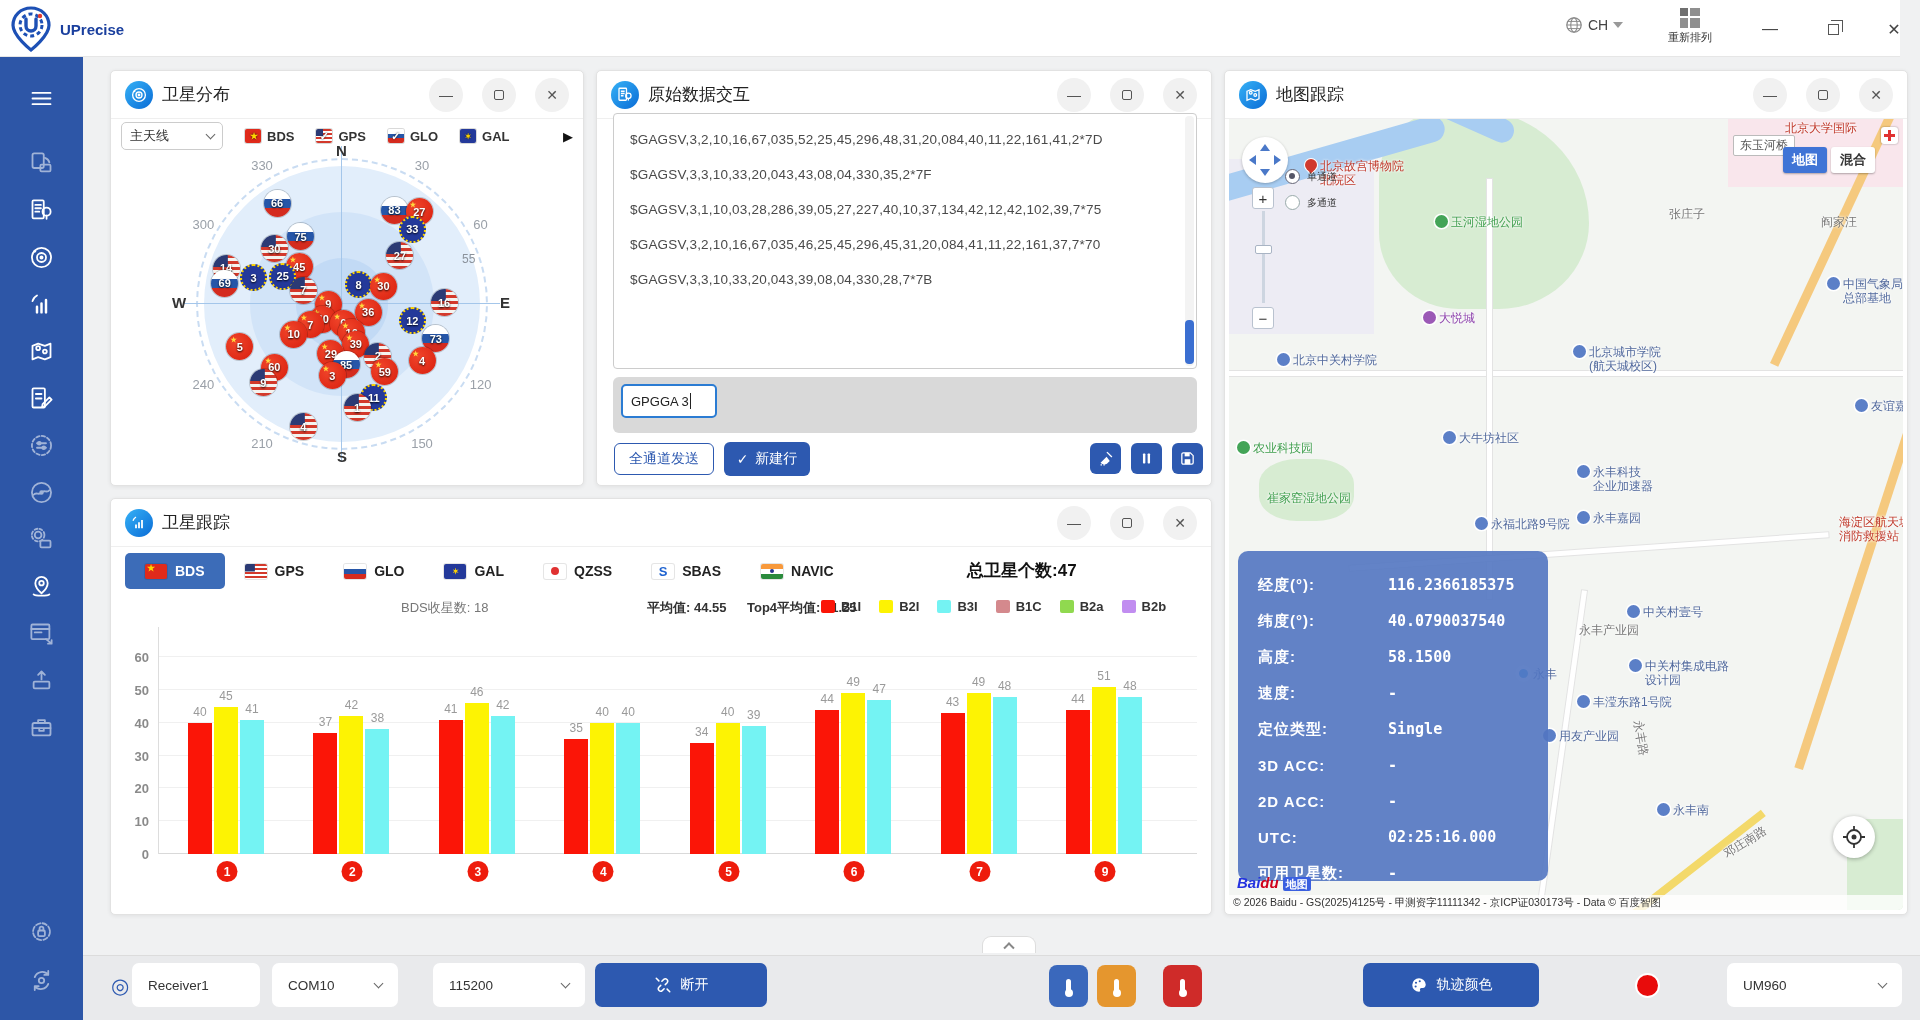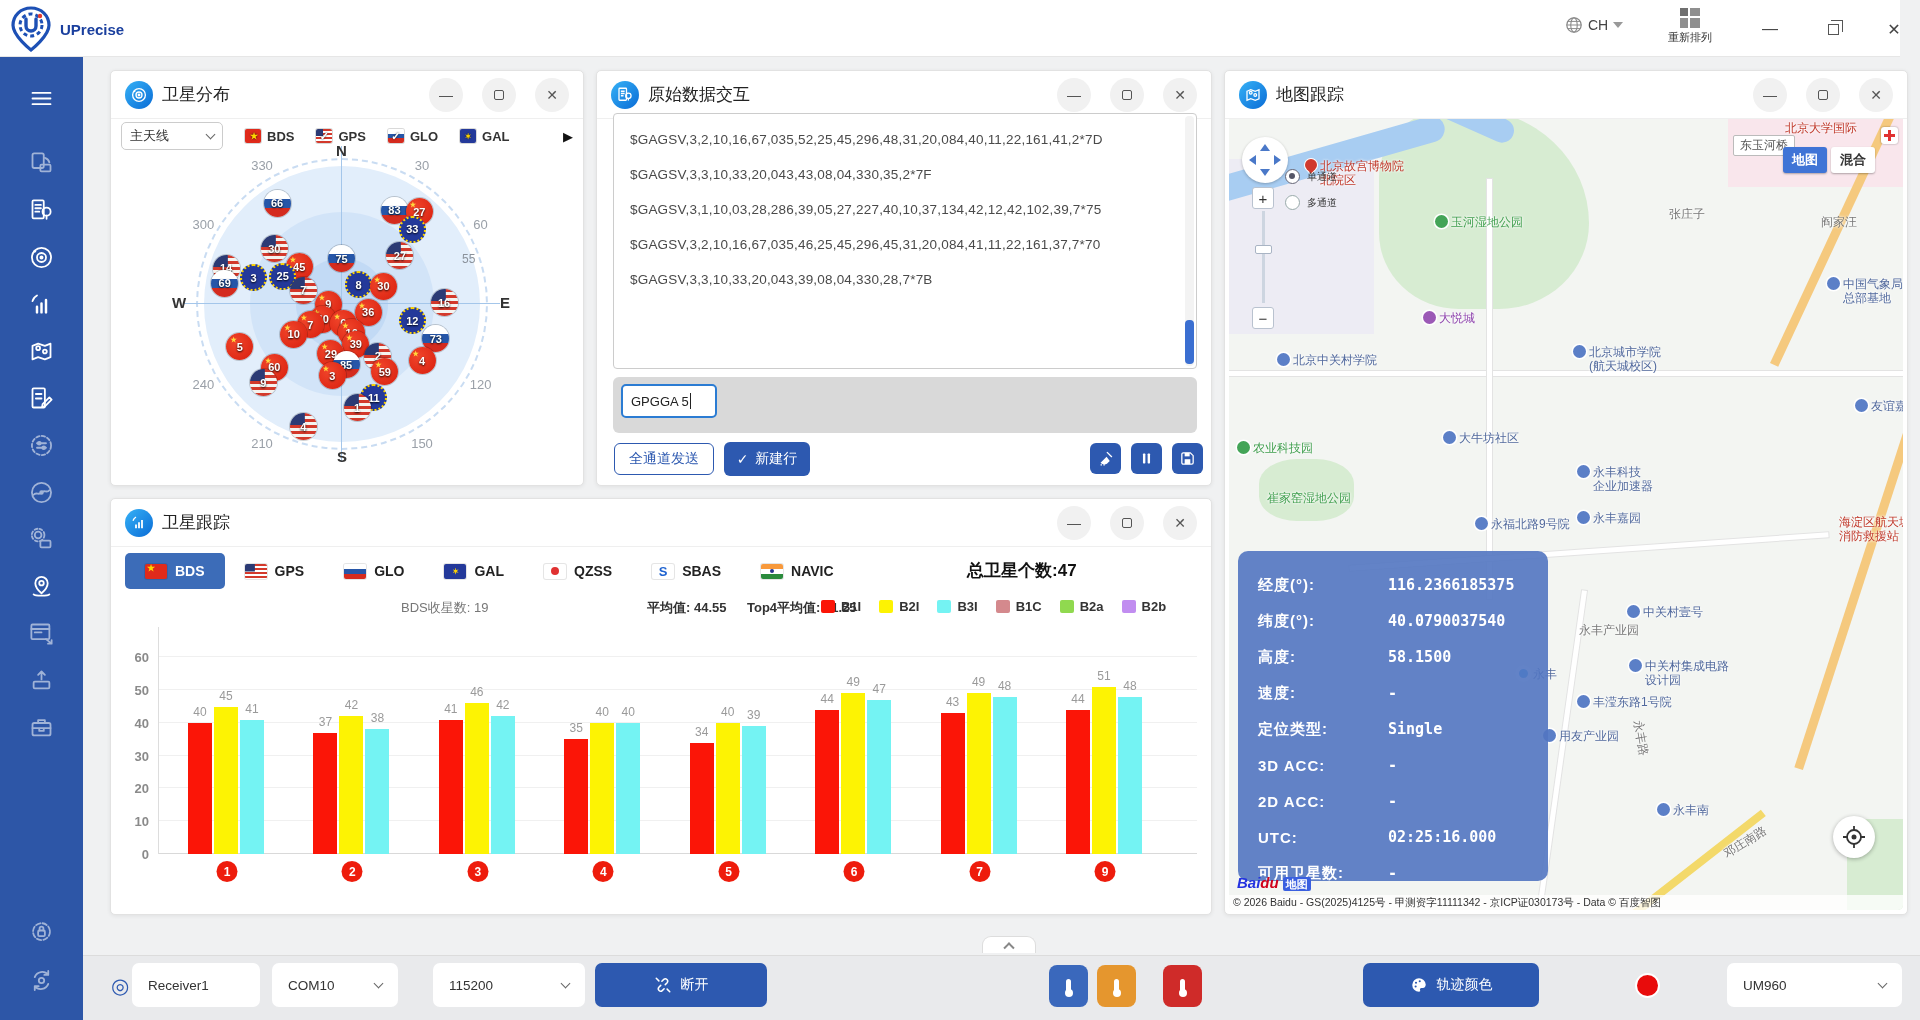--- a/index.html
+++ b/index.html
@@ -373,21 +373,21 @@
       </div>
       <div class="sat bds" style="left: 201.78px; top: 32.04px;">
         <span>27</span>
       </div>
       <div class="sat gal" style="left: 194.88px; top: 49.98px;">
         <span>33</span>
       </div>
       <div class="sat gps" style="left: 56.88px; top: 69.3px;">
         <span>30</span>
       </div>
-      <div class="sat glo" style="left: 83.1px; top: 79px; margin-left: 41px;">
+      <div class="sat glo" style="left: 83.1px; top: 57px;">
         <span>75</span>
       </div>
       <div class="sat gps" style="left: 182.46px; top: 76.2px;">
         <span>27</span>
       </div>
       <div class="sat gps" style="left: 8.58px; top: 88.62px;">
         <span>14</span>
       </div>
       <div class="sat bds" style="left: 81.72px; top: 87.24px;">
         <span>45</span>
@@ -506,21 +506,21 @@
         <div class="vthumb"></div>
       </div>
   <div class="nline">$GAGSV,3,2,10,16,67,035,52,25,45,296,48,31,20,084,40,11,22,161,41,2*7D</div>
       <div class="nline">$GAGSV,3,3,10,33,20,043,43,08,04,330,35,2*7F</div>
       <div class="nline">$GAGSV,3,1,10,03,28,286,39,05,27,227,40,10,37,134,42,12,42,102,39,7*75</div>
       <div class="nline">$GAGSV,3,2,10,16,67,035,46,25,45,296,45,31,20,084,41,11,22,161,37,7*70</div>
       <div class="nline">$GAGSV,3,3,10,33,20,043,39,08,04,330,28,7*7B</div>
     </div>
   <div class="sendarea">
     <div class="sendinput">
-      <span>GPGGA 5</span>
+      <span>GPGGA 3</span>
         <span class="ibeam"></span>
     </div>
   </div>
   <div class="btn-outline" style="left:17px;top:372px;width:100px;">
     <span>全通道发送</span>
   </div>
   <div class="btn-fill" style="left:127px;top:371px;width:86px;">
     <span>✓</span>
     <span>新建行</span>
   </div>
@@ -590,21 +590,21 @@
       </div>
       <div class="tab">
         <span class="flag f-in"></span>
         <span>NAVIC</span>
       </div>
     </div>
   <div class="total">
     <span>总卫星个数:</span><span>47</span>
   </div>
   <div class="statsrow">
-    <span class="stat" style="left:290px;">BDS收星数: 19</span>
+    <span class="stat" style="left:290px;">BDS收星数: 18</span>
     <span class="stat b" style="left:536px;">平均值: 44.55</span>
     <span class="stat b" style="left:636px;">Top4平均值: 51.25</span>
     <span class="legend" id="legend">
         <span class="lgitem">
           <span class="sw" style="background: rgb(251, 21, 7);"></span>
           <span>B1I</span>
         </span>
         <span class="lgitem">
           <span class="sw" style="background: rgb(253, 243, 3);"></span>
           <span>B2I</span>

